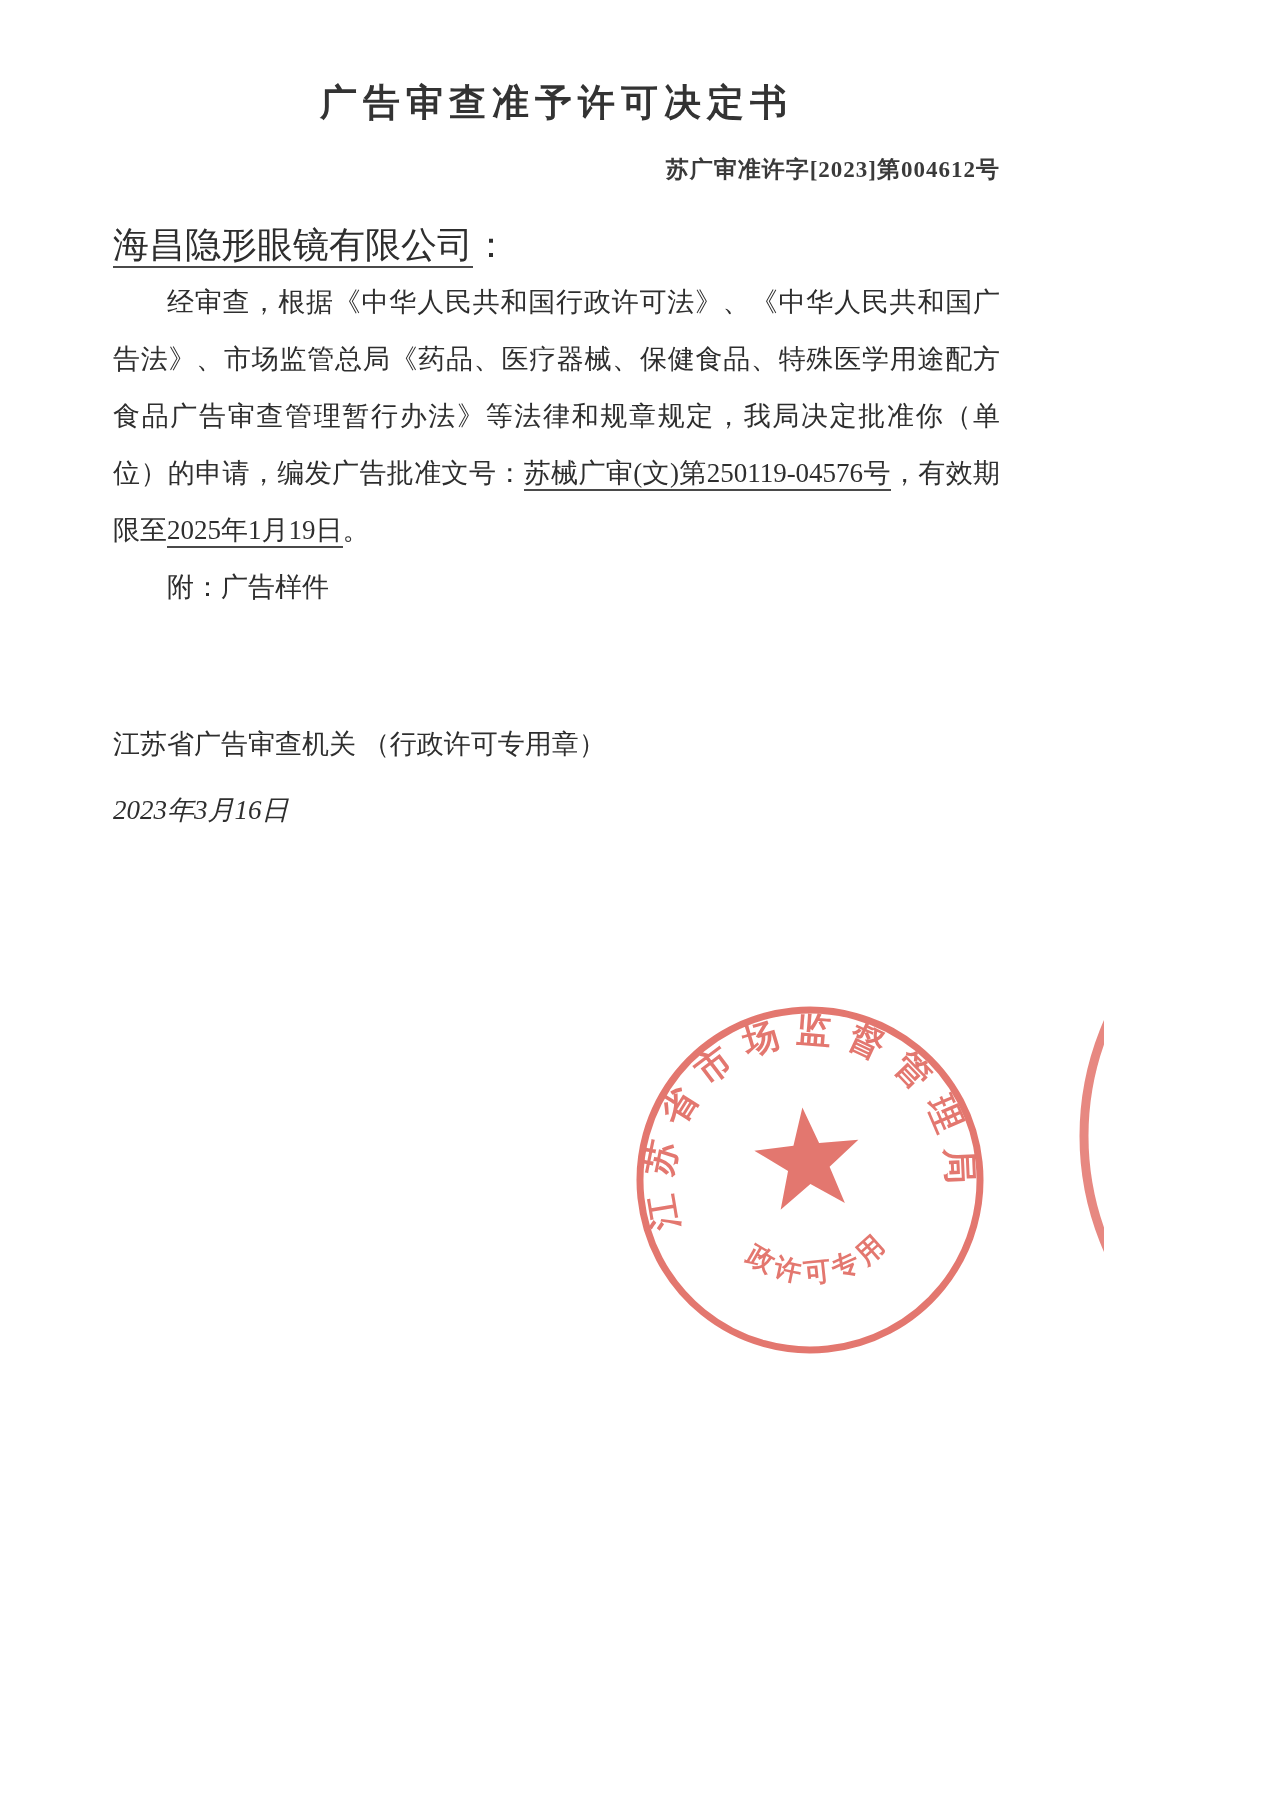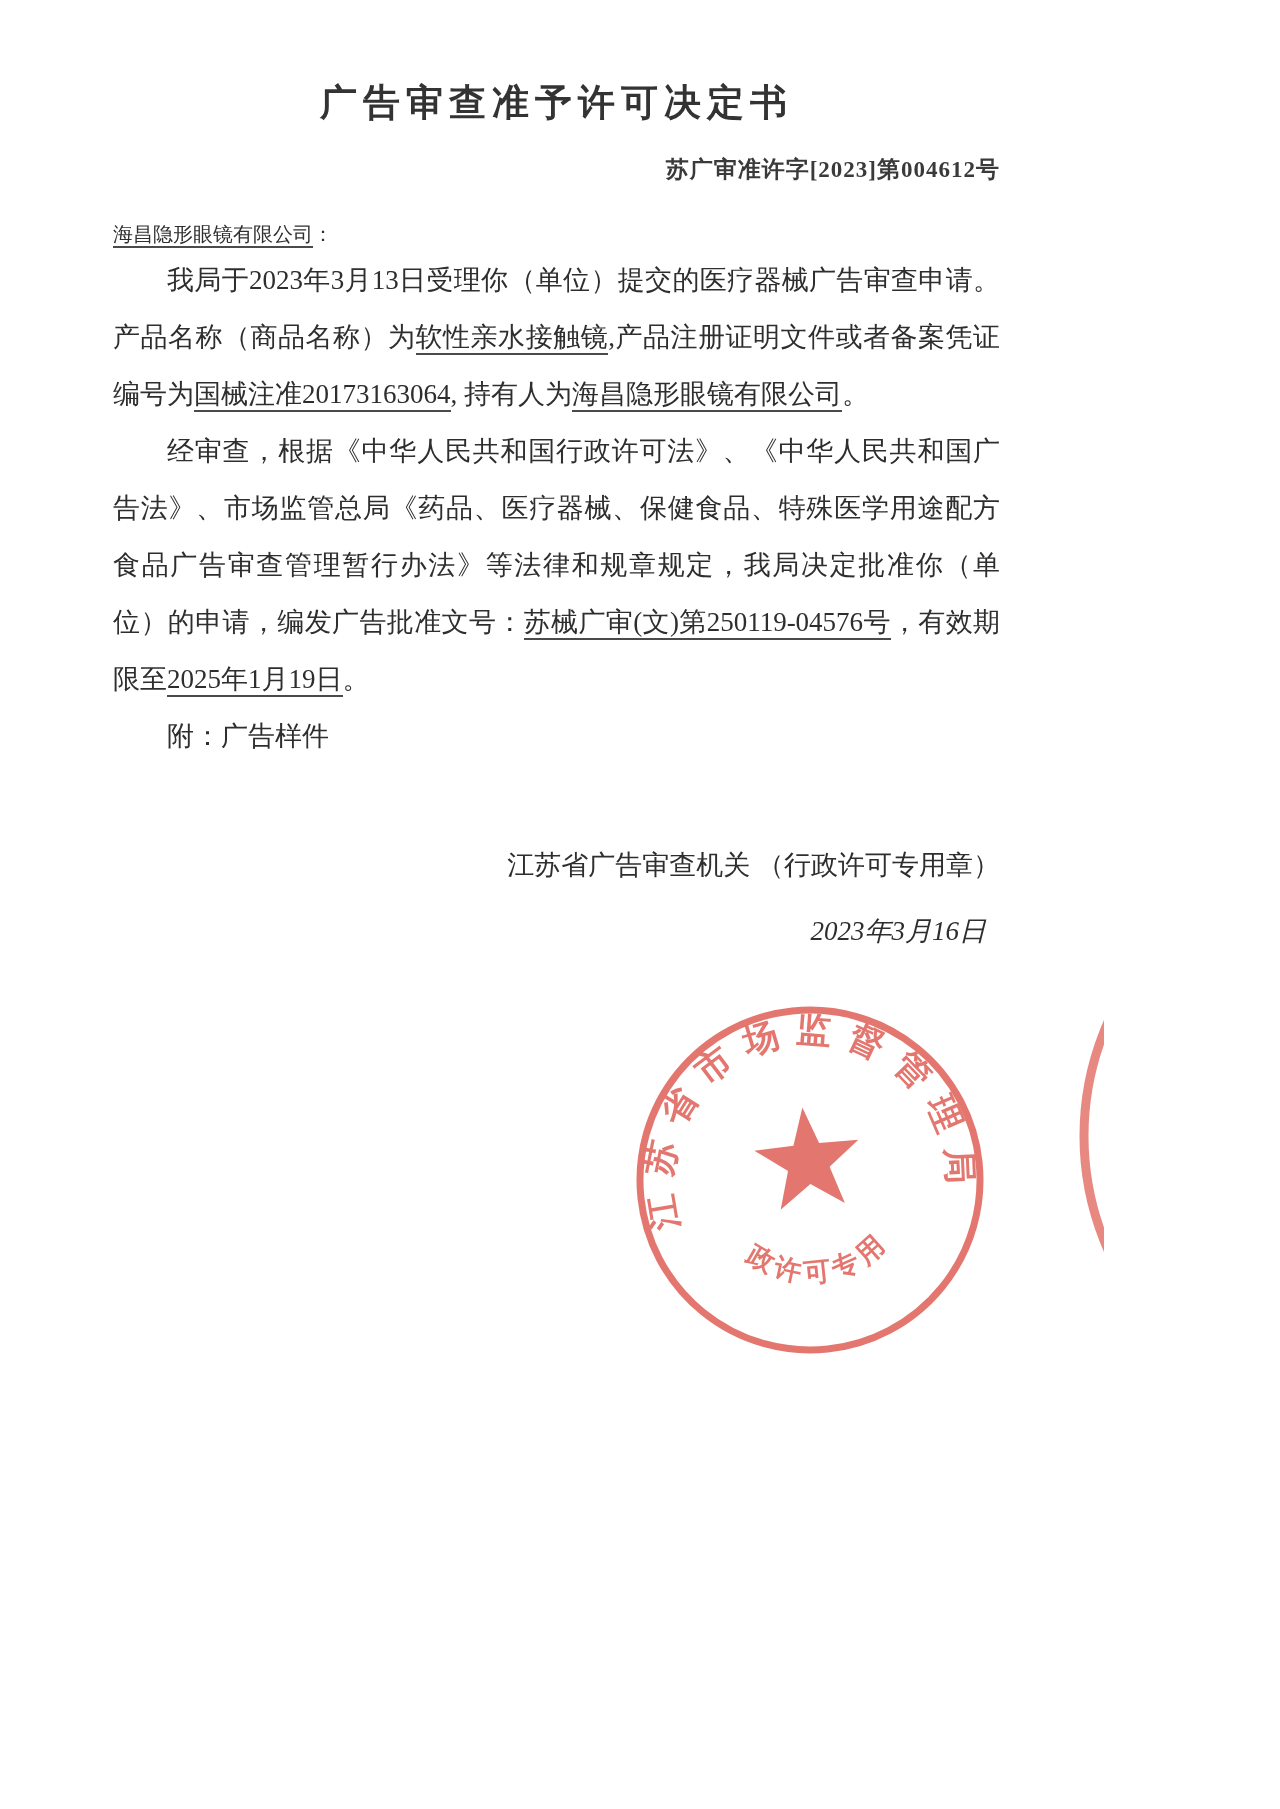--- a/index.html
+++ b/index.html
@@ -24,43 +24,43 @@
   }
   .doc-no {
     text-align: right;
     font-size: 23px;
     letter-spacing: 1px;
     margin: 0 0 36px 0;
     color: #3a3a3a;
     font-weight: bold;
   }
   .addressee {
-    font-size: 20px;
+    font-size: 36px;
     margin: 0 0 4px 0;
   }
   .body-p {
     font-size: 27px;
     line-height: 57px;
     text-align: justify;
     text-indent: 2em;
     margin: 0;
   }
   .body-p.gap { margin-top: 20px; }
   .u { border-bottom: 2px solid #4a4a4a; padding-bottom: 1px; }
   .attachment {
     font-size: 27px;
     line-height: 57px;
     text-indent: 2em;
     margin: 0;
   }
   .sig {
     position: relative;
     z-index: 3;
-    margin-top: 80px;
-    text-align: right;
+    margin-top: 108px;
+    text-align: left;
     font-size: 27px;
     line-height: 40px;
   }
   .sig .date {
     margin-top: 26px;
     padding-right: 14px;
     font-style: italic;
   }
   .seal {
     position: absolute;
@@ -94,21 +94,20 @@
 <body>
 
 <div class="page">
 
   <h1 class="title">广告审查准予许可决定书</h1>
 
   <div class="doc-no">苏广审准许字[2023]第004612号</div>
 
   <div class="addressee"><span class="u">海昌隐形眼镜有限公司</span><span>：</span></div>
 
-  <p class="body-p"><span>我局于2023年3月13日受理你（单位）提交的医疗器械广告审查申请。产品名称（商品名称）为</span><span class="u">软性亲水接触镜</span><span>,产品注册证明文件或者备案凭证编号为</span><span class="u">国械注准20173163064</span><span>, 持有人为</span><span class="u">海昌隐形眼镜有限公司</span><span>。</span></p>
 
   <p class="body-p"><span>经审查，根据《中华人民共和国行政许可法》、《中华人民共和国广告法》、市场监管总局《药品、医疗器械、保健食品、特殊医学用途配方食品广告审查管理暂行办法》等法律和规章规定，我局决定批准你（单位）的申请，编发广告批准文号：</span><span class="u">苏械广审(文)第250119-04576号</span><span>，有效期限至</span><span class="u">2025年1月19日</span><span>。</span></p>
 
 
   <p class="attachment">附：广告样件</p>
 
   <div class="sig">
     <div class="org">江苏省广告审查机关 （行政许可专用章）</div>
     <div class="date">2023年3月16日</div>
   </div>

